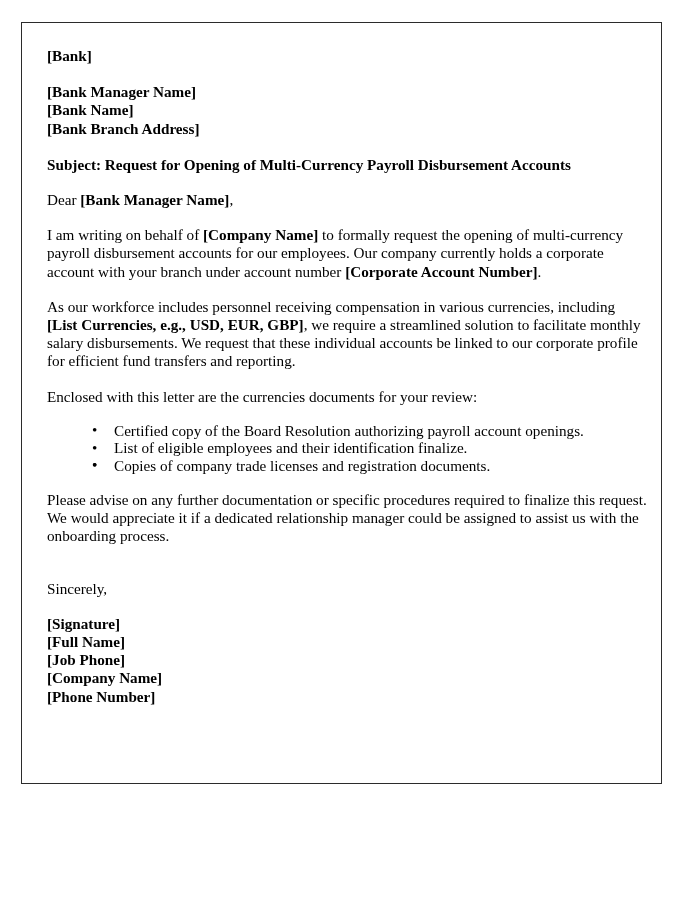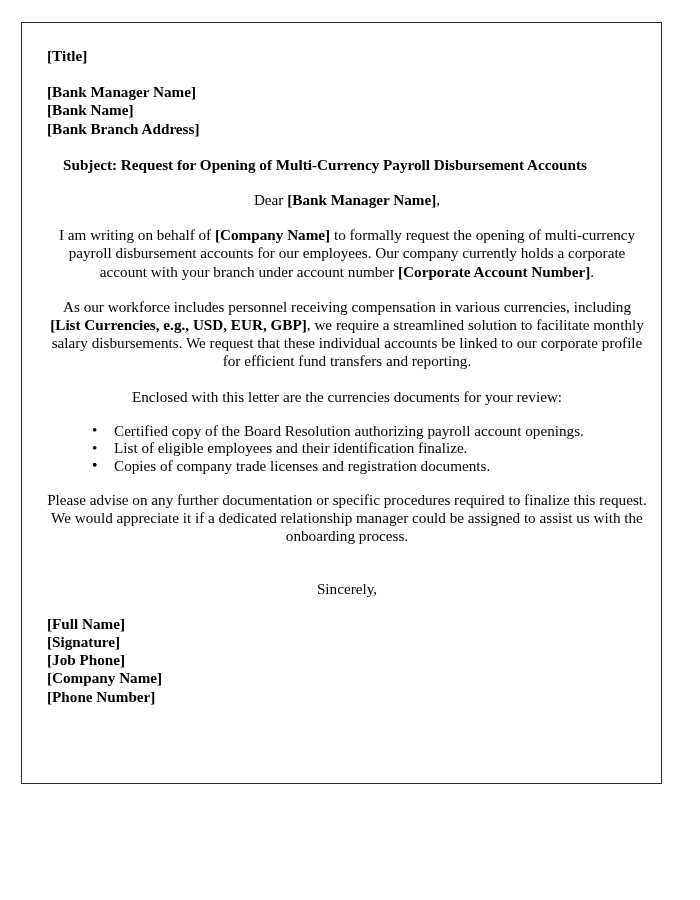--- a/index.html
+++ b/index.html
@@ -38,26 +38,25 @@
   .bold {
     font-weight: bold;
   }
   .addr-block .line {
     font-weight: bold;
   }
   .subject-line {
     font-weight: bold;
     font-size: 15.2px;
     line-height: 18.2px;
-    margin-left: 16px;
   }
   .para {
     font-size: 15.2px;
     line-height: 18.2px;
-    text-align: center;
+    text-align: left;
   }
   .gap-lg { height: 18px; }
   .gap-md { height: 17px; }
   .gap-sm { height: 16px; }
   ul.doc-list {
     margin: 0;
     padding: 0 0 0 45px;
     list-style: none;
   }
   ul.doc-list li {
@@ -76,21 +75,21 @@
     font-weight: bold;
     line-height: 18.2px;
   }
 </style>
 </head>
 <body>
 
 <div class="page-frame">
   <div class="letter-body">
 
-    <div class="line bold">[Title]</div>
+    <div class="line bold">[Bank]</div>
 
     <div class="gap-lg"></div>
 
     <div class="addr-block">
       <div class="line">[Bank Manager Name]</div>
       <div class="line">[Bank Name]</div>
       <div class="line">[Bank Branch Address]</div>
     </div>
 
     <div class="gap-lg"></div>
@@ -129,21 +128,21 @@
     <div class="gap-md"></div>
 
 
     <div class="gap-md"></div>
 
     <div class="para">Sincerely,</div>
 
     <div class="gap-md"></div>
 
     <div class="sig-block">
+      <div class="line">[Signature]</div>
       <div class="line">[Full Name]</div>
-      <div class="line">[Signature]</div>
       <div class="line">[Job Phone]</div>
       <div class="line">[Company Name]</div>
       <div class="line">[Phone Number]</div>
     </div>
 
   </div>
 </div>
 
 </body></html>

